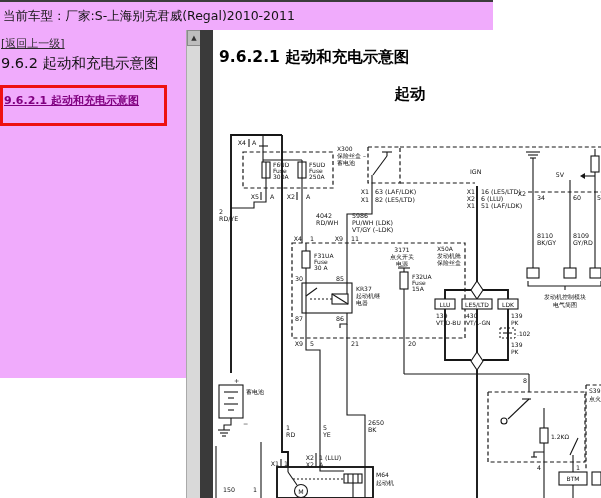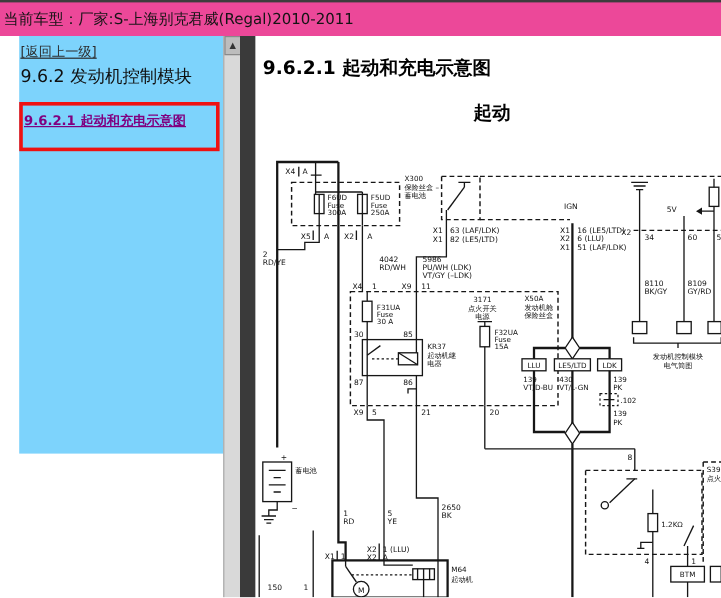--- a/index.html
+++ b/index.html
@@ -1,21 +1,21 @@
 <!DOCTYPE html>
 <html><head>
 <meta charset="utf-8">
 <style>
   html,body{margin:0;padding:0;background:#fff;font-family:"DejaVu Sans","Liberation Sans",sans-serif;}
   #screen{position:relative;width:601px;height:498px;overflow:hidden;background:#fff;}
   
-  .topbar{position:absolute;left:0;top:0;width:601px;height:30px;background:#ec4899;border-top:2px solid #3c3c3c;box-sizing:border-box;}
+  .topbar{position:absolute;left:0;top:0;width:493px;height:30px;background:#f0abfc;border-top:2px solid #3c3c3c;box-sizing:border-box;}
   .topbar span{display:block;padding:6px 0 0 3px;font-size:12.5px;color:#141414;}
   
-  .sidebar{position:absolute;left:0;top:30px;width:186px;height:348px;background:#7dd3fc;margin-left:16px;}
+  .sidebar{position:absolute;left:0;top:30px;width:186px;height:348px;background:#f0abfc;}
   .backlink{display:inline-block;margin:6px 0 0 1px;font-size:11px;color:#2b2b2b;text-decoration:underline;cursor:pointer;}
   .section{margin:3px 0 0 1px;font-size:14.5px;color:#101010;}
   .redbox{position:absolute;left:0;top:55px;width:167px;height:41px;border:3px solid #ee1111;box-sizing:border-box;}
   .activelink{display:inline-block;margin:5px 0 0 1px;font-size:11px;font-weight:bold;color:#800080;text-decoration:underline;white-space:nowrap;cursor:pointer;}
   
   .scrollbar{position:absolute;left:186px;top:30px;width:14px;height:468px;background:#d9d9d9;border-left:1px solid #aaa;box-sizing:border-box;}
   .scrollbtn{width:14px;height:16px;background:#bdbdbd;border:1px solid #8a8a8a;box-sizing:border-box;text-align:center;font-size:7px;line-height:14px;color:#333;cursor:pointer;}
   
   .divider{position:absolute;left:200px;top:30px;width:13px;height:468px;background:#3a3a3a;}
   
@@ -38,21 +38,21 @@
 <body>
 
 <div id="screen">
 
   <div class="topbar">
     <span>当前车型：厂家:S-上海别克君威(Regal)2010-2011</span>
   </div>
 
   <div class="sidebar">
     <a class="backlink">[返回上一级]</a>
-    <div class="section">9.6.2 发动机控制模块</div>
+    <div class="section">9.6.2 起动和充电示意图</div>
     <div class="redbox">
       <a class="activelink">9.6.2.1 起动和充电示意图</a>
     </div>
   </div>
 
   <div class="scrollbar">
     <div class="scrollbtn"><span>▲</span></div>
   </div>
 
   <div class="divider"></div>

